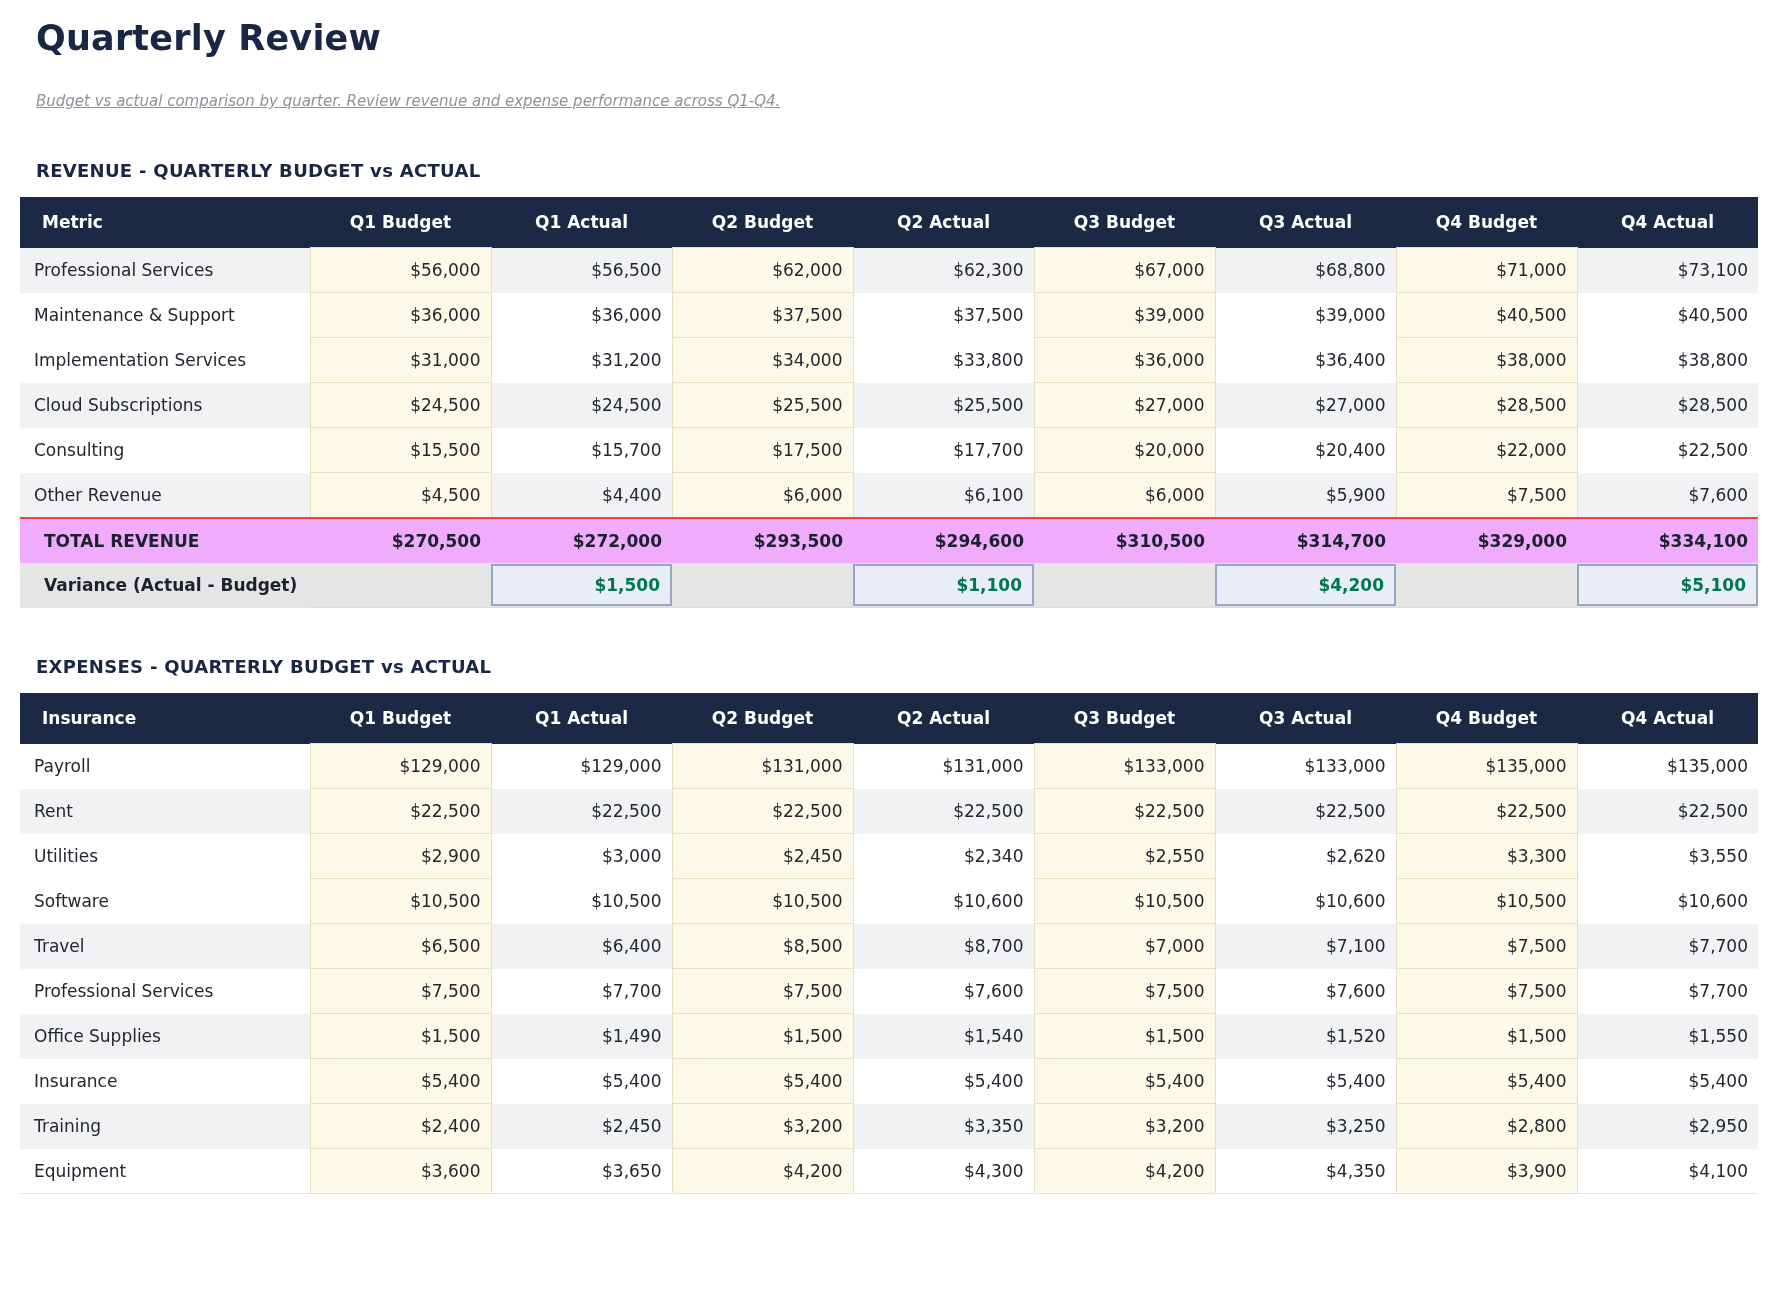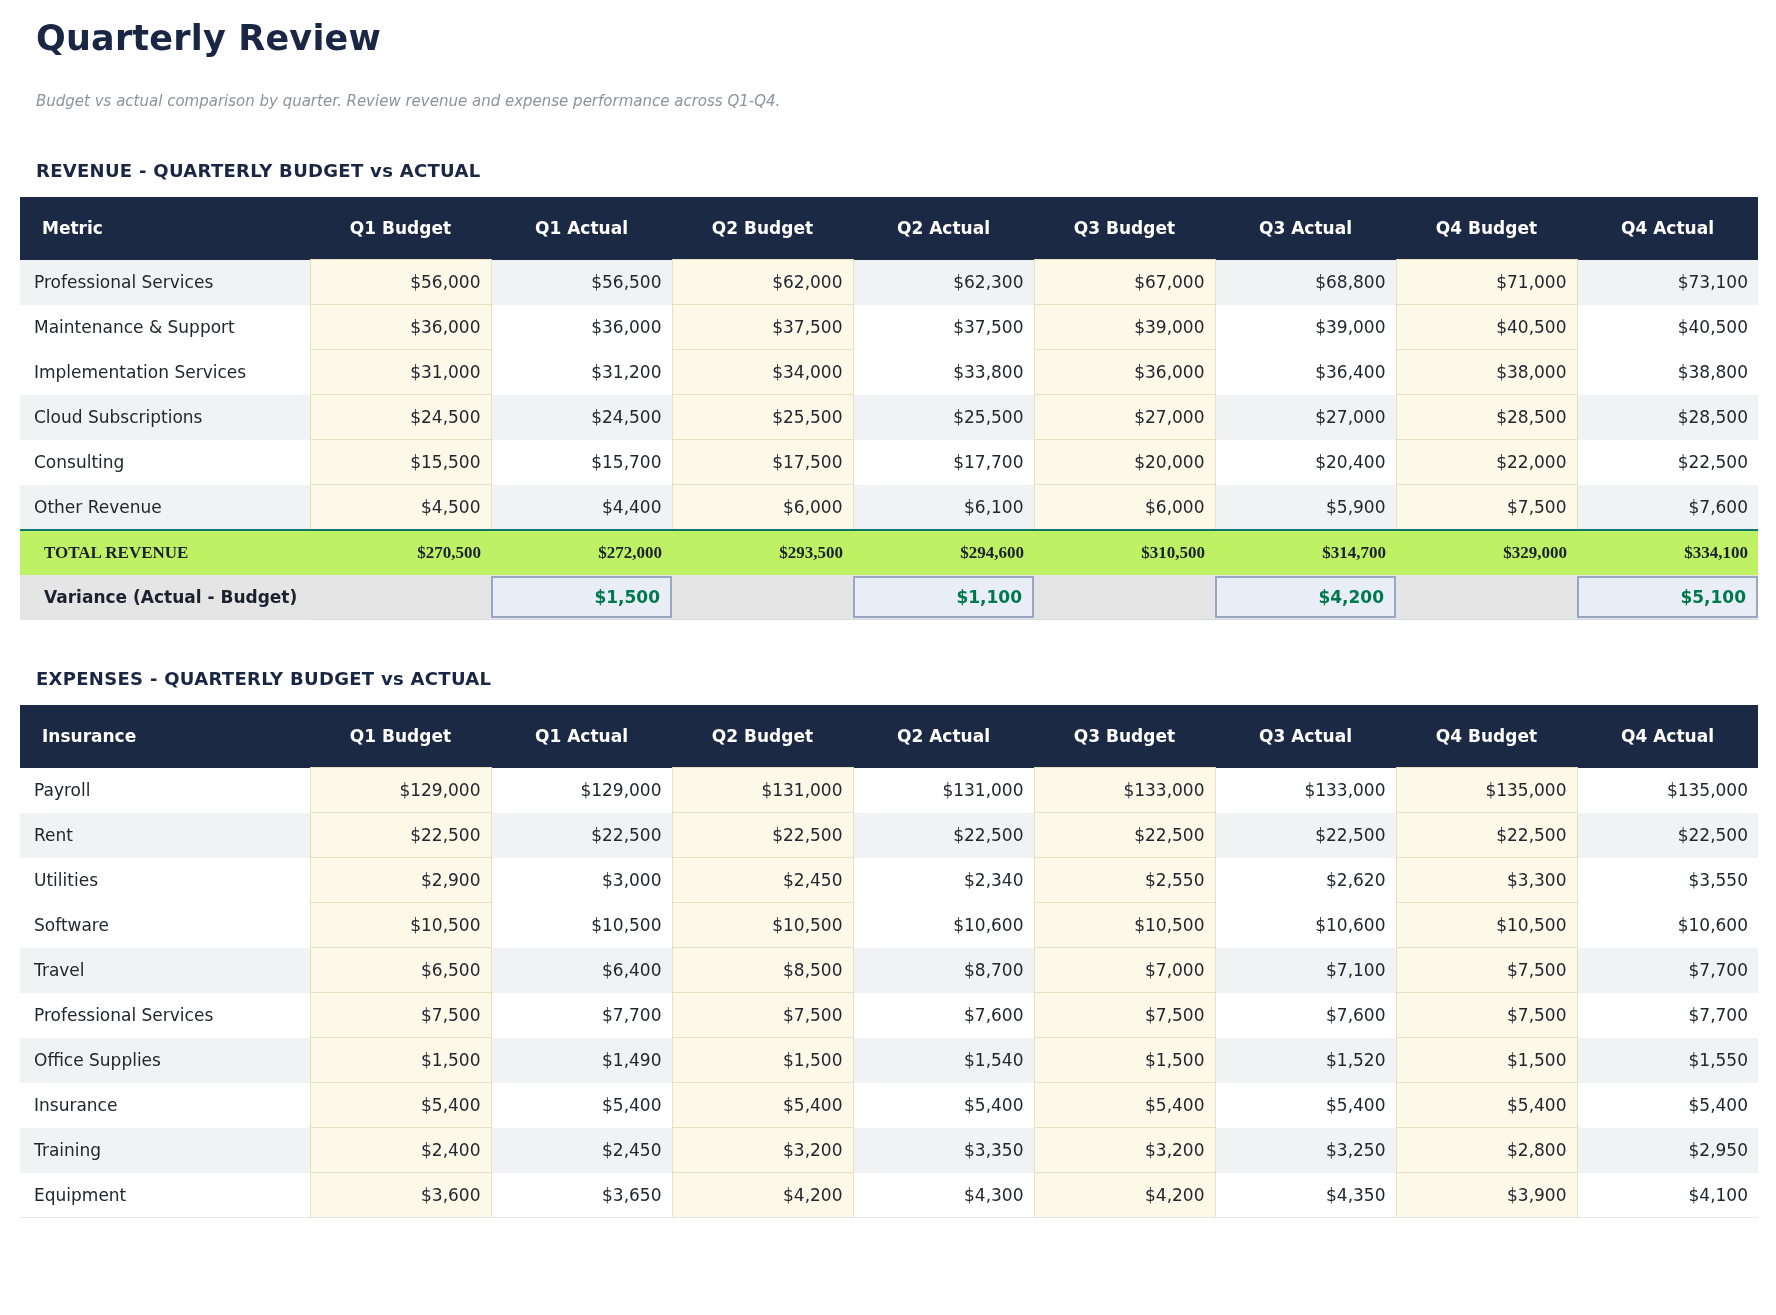--- a/index.html
+++ b/index.html
@@ -9,54 +9,53 @@
     color:#20242e;
   }
   .page{position:relative;width:1776px;}
   h1.page-title{
     margin:18px 36px 0 36px;
     font-size:35px;line-height:40px;font-weight:700;color:#1a2744;
     letter-spacing:.2px;
   }
   p.subtitle{
     margin:34px 36px 0 36px;
-    font-size:15px;line-height:18px;font-style:italic;color:#8d929c;
+    font-size:15px;line-height:18px;font-style:italic;color:#8d929c;text-decoration:underline;
   }
   h2.section-title{
     margin:50px 36px 16px 36px;
     font-size:18px;line-height:21px;font-weight:700;color:#1a2744;
     letter-spacing:.3px;
   }
   h2.section-title.expenses{margin-top:48px;}
   table.data-table{
     width:1738px;margin-left:20px;
     border-collapse:collapse;table-layout:fixed;
   }
   table.data-table col.label-col{width:290px;}
   table.data-table thead th{
     background:#1b2944;color:#ffffff;font-weight:700;font-size:17px;
-    height:62px;text-align:center;padding:0;
+    height:50px;text-align:center;padding:0;
   }
   table.data-table thead th.label-col{text-align:left;padding-left:22px;}
   table.data-table tbody td{
     height:44px;font-size:17px;text-align:right;
     padding:0 10px 0 0;color:#22262f;
   }
   table.data-table tbody td.label{
     text-align:left;padding:0 0 0 14px;color:#23262f;
   }
   table.data-table tbody tr.alt td{background:#f1f2f4;}
   table.data-table tbody td.budget{
     background:#fdf9e8 !important;
     border:1px solid #e9e0c2;
   }
   table.data-table tbody tr.total-row td{
-    background:#bef264;font-weight:700;color:#1c2130;
-    border-top:2px solid #0f766e;
-    font-family:Liberation Serif, serif;
+    background:#f0abfc;font-weight:700;color:#1c2130;
+    border-top:2px solid #ef4444;
   }
   table.data-table tbody tr.total-row td.label{padding-left:24px;}
   table.data-table tbody tr.variance-row td{
     background:#e5e5e5;padding:0;
     border-bottom:1px solid #d8dbe1;
   }
   table.data-table tbody tr.variance-row td.label{
     font-weight:700;color:#1c2130;padding-left:24px;border-bottom:none;text-align:left;
   }
   .vbox{

